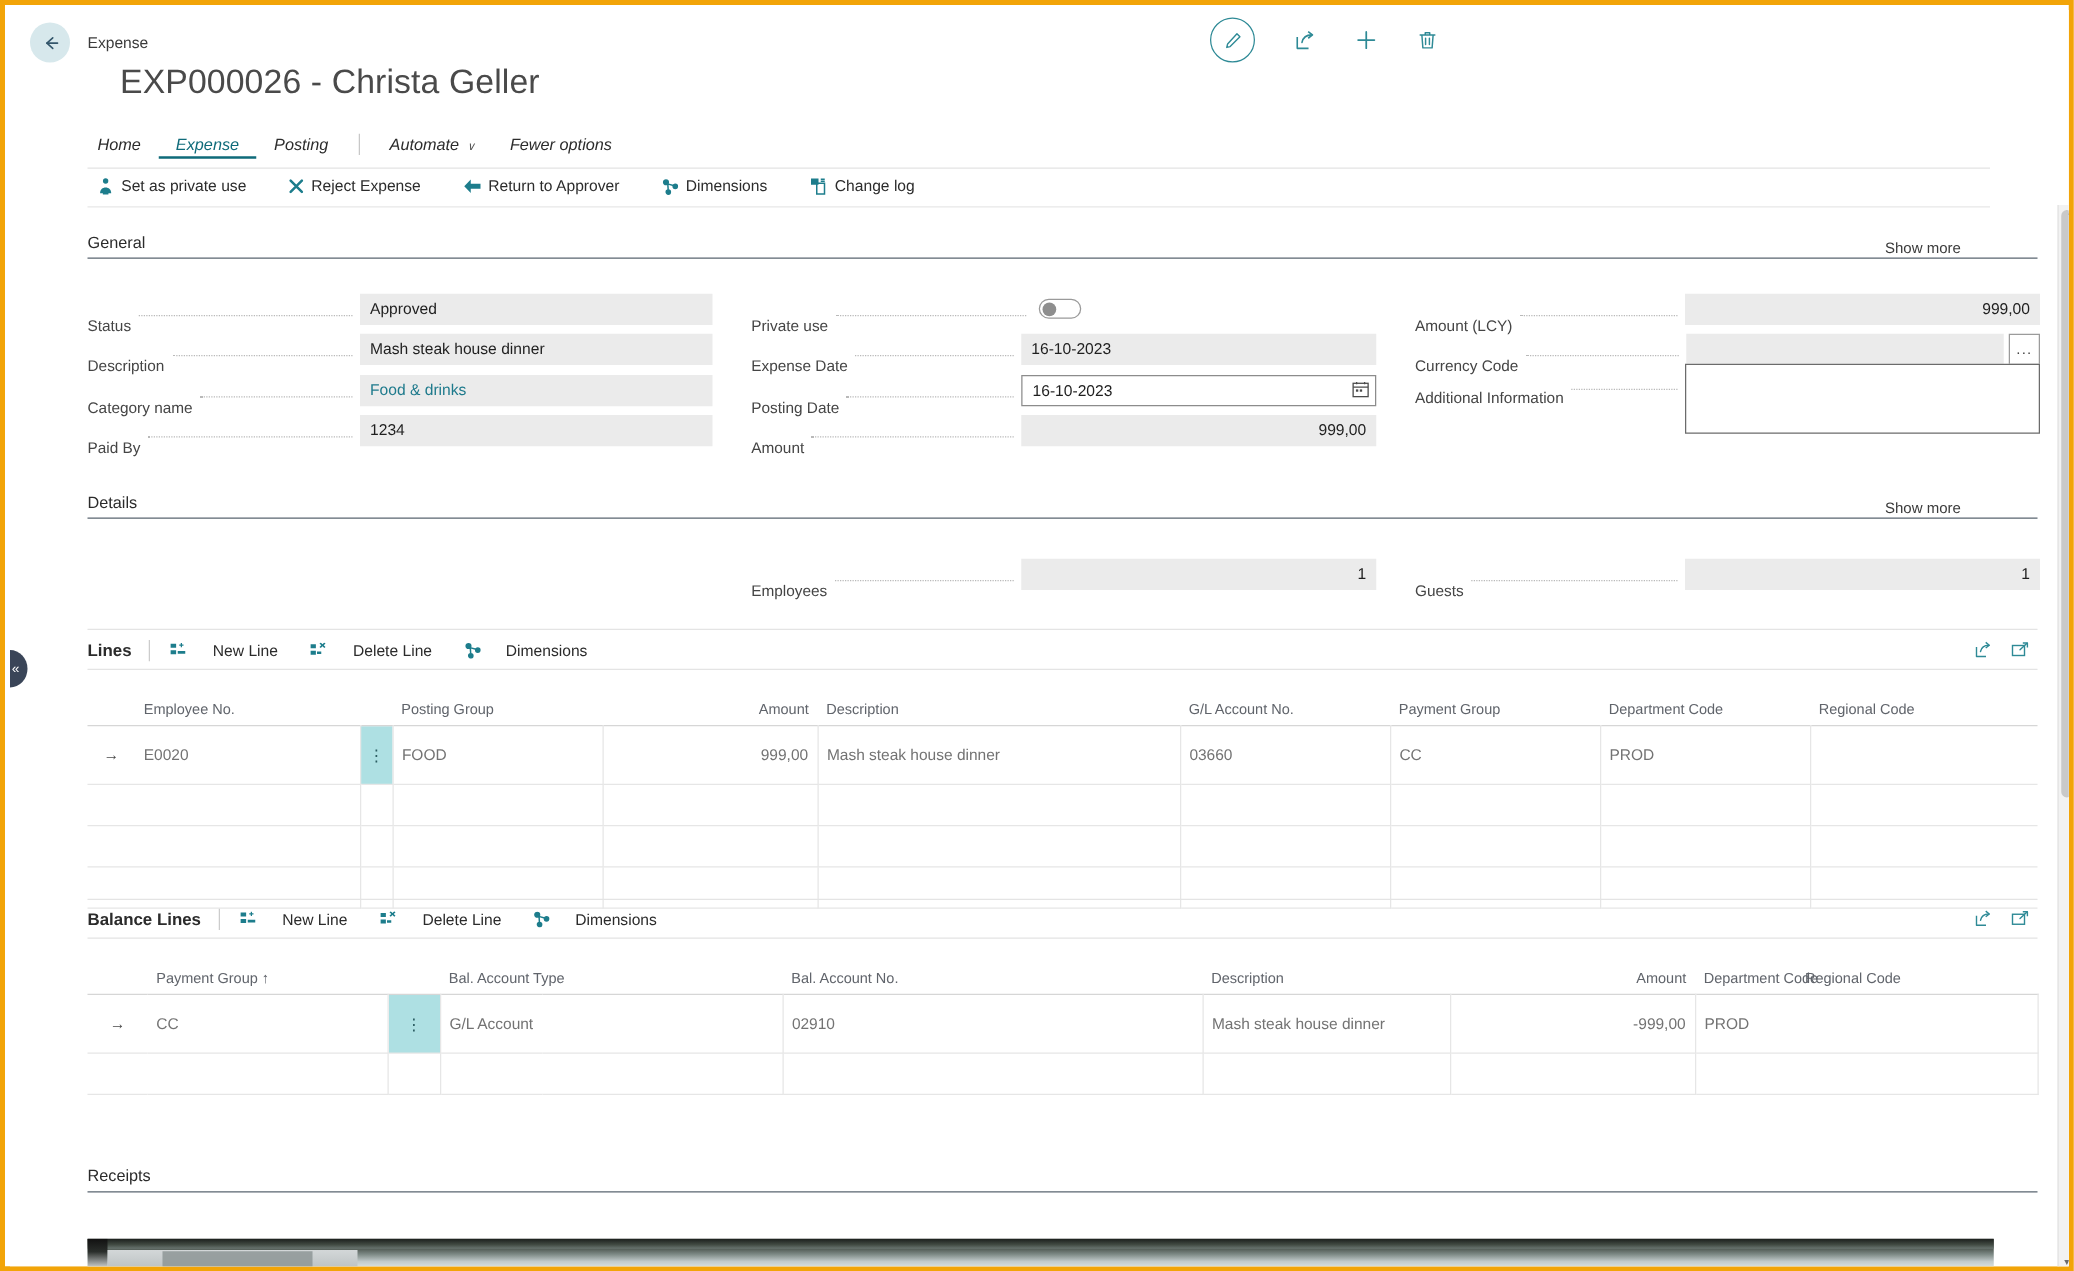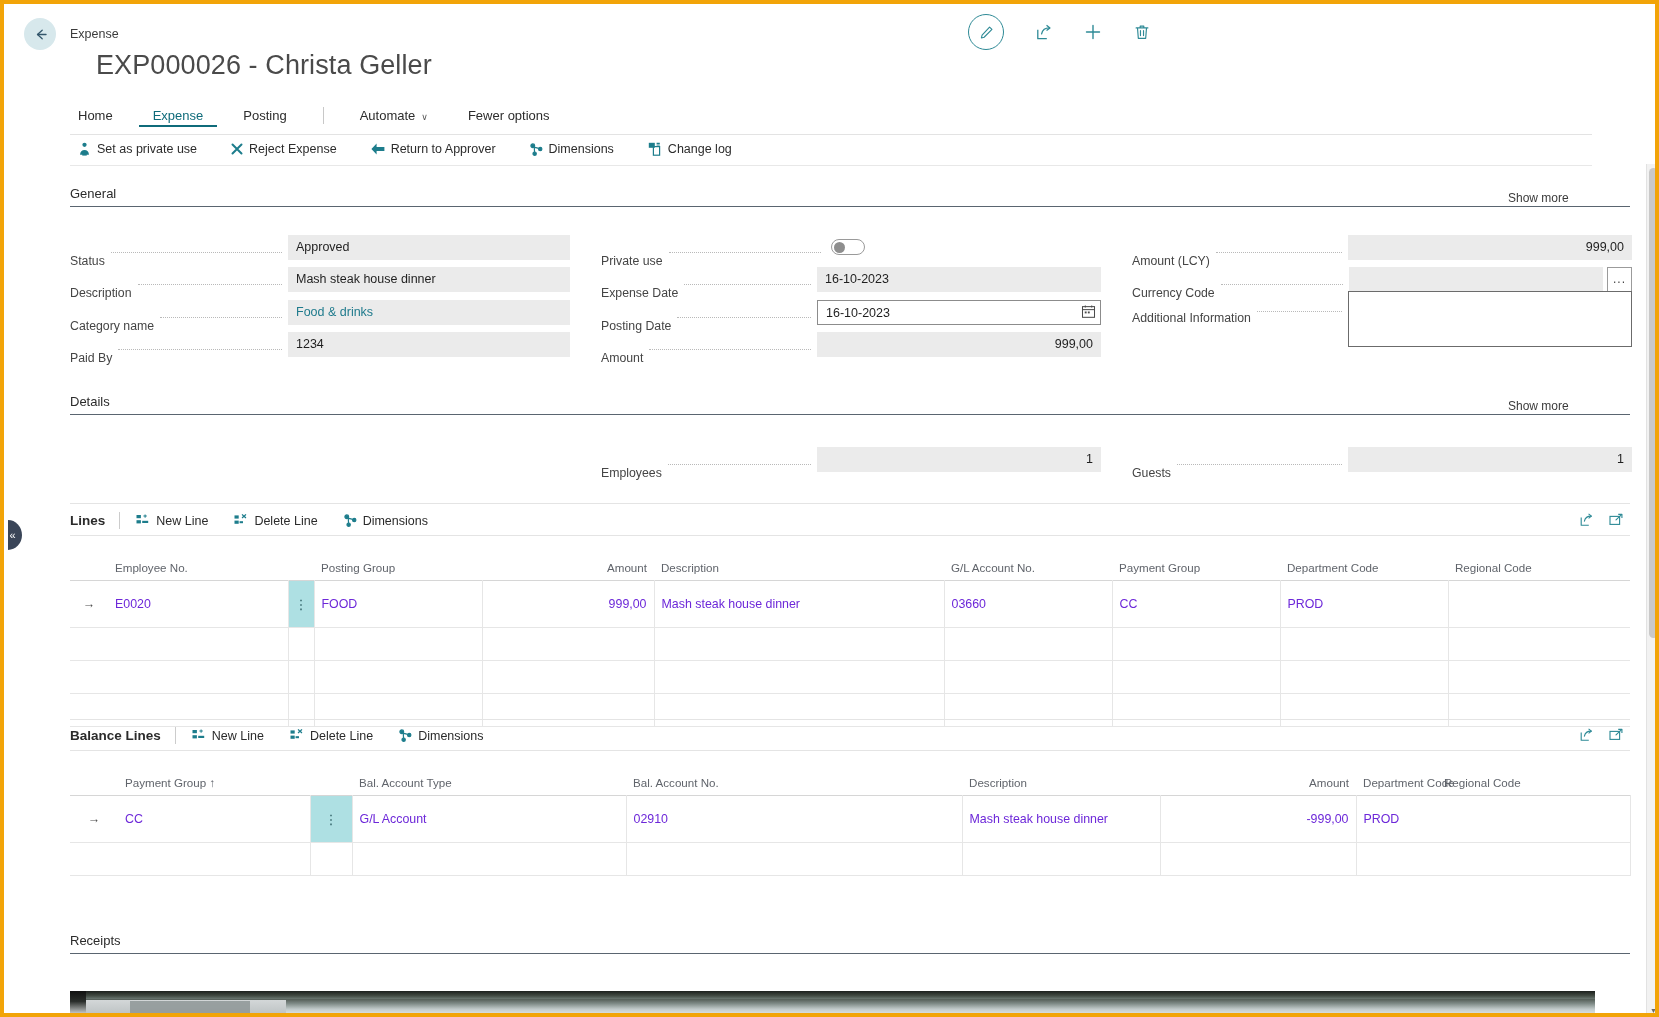--- a/index.html
+++ b/index.html
@@ -54,22 +54,22 @@
   .pagetitle {
     position: absolute; left: 62px; top: 42px;
     font-size: 27px; font-weight: 300; color: #4a4a4a;
     letter-spacing: .1px;
     margin-left: 26px;
   }
 
   
   .tabs {
     position: absolute; left: 62px; top: 96px;
-    display: flex; align-items: center; gap: 12px;
-    font-size: 13px; color: #2c2c2c;
+    display: flex; align-items: center; gap: 0;
+    font-size: 13px; color: #2c2c2c; font-style: italic;
   }
   .tab { padding: 4px 14px; cursor: pointer; white-space: nowrap; }
   .tab:first-child { padding-left: 8px; }
   .tab.active { color: #0f6b7a; border-bottom: 2px solid #0f6b7a; padding-bottom: 2px; }
   .tabsep { width: 1px; height: 17px; background: #c8c8c8; margin: 0 10px; }
   .tab .chev { margin-left: 6px; font-size: 9px; color: #555; }
 
   
   .ribbonsep {
     position: absolute; left: 62px; top: 126px;
@@ -151,41 +151,41 @@
     background: #8e8e8e;
   }
 
   
   .gridbar {
     position: absolute; display: flex; align-items: center;
     font-size: 13px; color: #2b2b2b;
   }
   .gridbar .gtitle { font-weight: 600; font-size: 13.5px; margin-right: 14px; }
   .gridbar .gsep { width: 1px; height: 17px; background: #ccc; margin-right: 16px; }
-  .gridbar .gbtn { display: flex; align-items: center; gap: 6px; margin-right: 26px; cursor: pointer; font-size: 12.5px; white-space: nowrap; }
+  .gridbar .gbtn { display: flex; align-items: center; gap: 20px; margin-right: 26px; cursor: pointer; font-size: 12.5px; white-space: nowrap; }
   .gridbar .gbtn .gl { color: #1d7d8c; display: flex; align-items: center; }
   .gridrule { position: absolute; height: 1px; background: #e4e4e4; }
   .gridicons { position: absolute; display: flex; align-items: center; gap: 14px; }
 
   
   table.dg {
     position: absolute;
     border-collapse: collapse;
     font-size: 12.4px;
     table-layout: fixed;
   }
   table.dg th {
     font-weight: 400; color: #60646b; font-size: 11.6px;
     text-align: left; padding: 3px 7px 6px 7px;
     border: none; white-space: nowrap;
   }
   table.dg th.r { text-align: right; }
   table.dg thead tr { border-bottom: 1px solid #d6d6d6; }
   table.dg td {
-    height: 27px; padding: 16px 7px; color: #6d28d9;
+    height: 27px; padding: 16px 7px; color: #737373;
     border-right: 1px solid #e6e6e6;
     border-bottom: 1px solid #e6e6e6;
     white-space: nowrap; overflow: hidden;
   }
   table.dg td.r { text-align: right; }
   table.dg td.arrowcell {
     border-right: none; text-align: center;
     color: #4a4a4a; width: 38px; padding: 0;
   }
   table.dg td.menucell {

